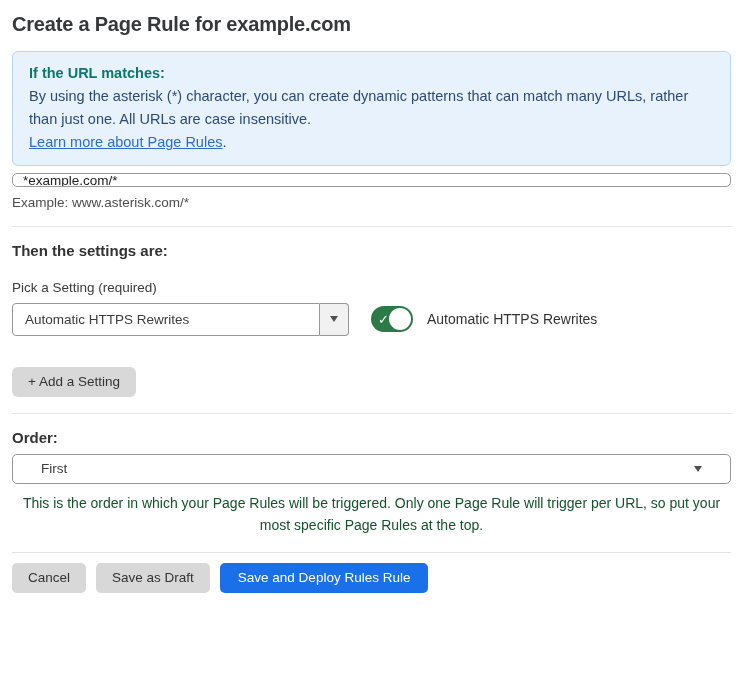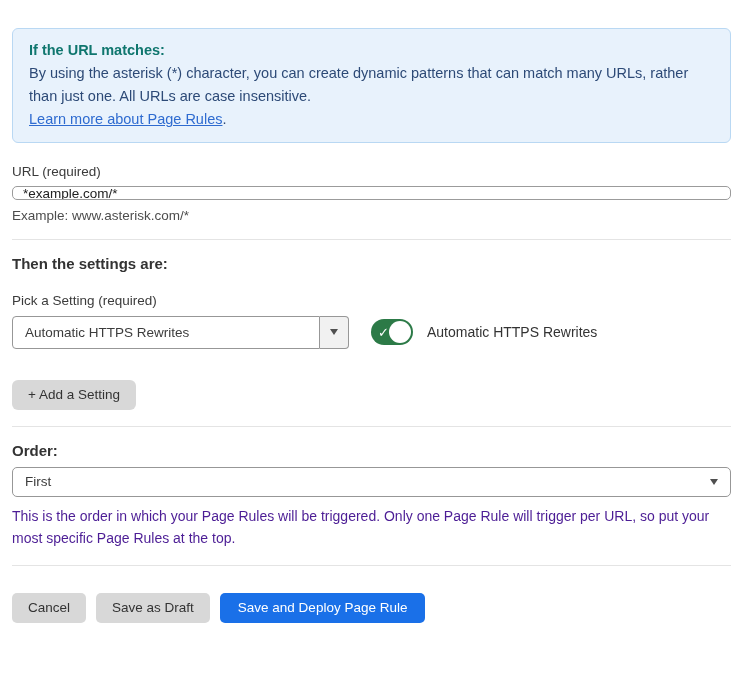--- a/index.html
+++ b/index.html
@@ -86,49 +86,49 @@
     border: none; border-radius: 5px;
     font-size: 13.5px; font-family: "Liberation Sans", sans-serif;
     cursor: pointer;
   }
   button.add-setting { margin-top: 31px; display: block; border-radius: 6px; }
 
   .order-select {
     margin-top: 8px; width: 719px; height: 30px;
     border: 1px solid #979797; border-radius: 5px;
     display: flex; align-items: center; justify-content: space-between;
-    padding: 0 12px; font-size: 13.5px; color: #3c3c3c;
+    padding: 0 28px; font-size: 13.5px; color: #3c3c3c;
     background: #fff; cursor: pointer;
   }
   .order-helper {
-    margin-top: 8px; font-size: 14px; line-height: 22px; color: #4c1d95;
+    margin-top: 8px; font-size: 14px; line-height: 22px; color: #14532d; text-align: center;
   }
 
-  .footer-row { display: flex; align-items: center; margin-top: 27px; gap: 10px; }
+  .footer-row { display: flex; align-items: center; margin-top: 10px; gap: 10px; }
   button.primary-button {
     height: 30px; padding: 0 18px;
     background: #1a70e8; color: #fff;
     border: none; border-radius: 5px;
     font-size: 13.5px; font-family: "Liberation Sans", sans-serif;
     cursor: pointer;
   }
 </style>
 </head>
 <body>
 
 <div class="container">
 
+  <h1 class="page-title">Create a Page Rule for example.com</h1>
 
   <div class="info-box">
     <div class="info-heading">If the URL matches:</div>
     <div class="info-body">By using the asterisk (*) character, you can create dynamic patterns that can match many URLs, rather than just one. All URLs are case insensitive.</div>
     <div><a class="info-link">Learn more about Page Rules</a><span class="info-link-suffix">.</span></div>
   </div>
 
-  <div class="field-label">URL (required)</div>
   <input class="text-input" type="text" value="*example.com/*" style="">
   <div class="helper-text">Example: www.asterisk.com/*</div>
 
   <hr class="divider">
 
   <h2 class="section-heading">Then the settings are:</h2>
 
   <div class="field-label">Pick a Setting (required)</div>
 
   <div class="picker-row">
@@ -157,16 +157,16 @@
     <span class="triangle-down"></span>
   </div>
 
   <div class="order-helper">This is the order in which your Page Rules will be triggered. Only one Page Rule will trigger per URL, so put your most specific Page Rules at the top.</div>
 
   <hr class="divider">
 
   <div class="footer-row">
     <button class="gray-button">Cancel</button>
     <button class="gray-button">Save as Draft</button>
-    <button class="primary-button">Save and Deploy Page Rule</button>
+    <button class="primary-button">Save and Deploy Rules Rule</button>
   </div>
 
 </div>
 
 </body></html>

